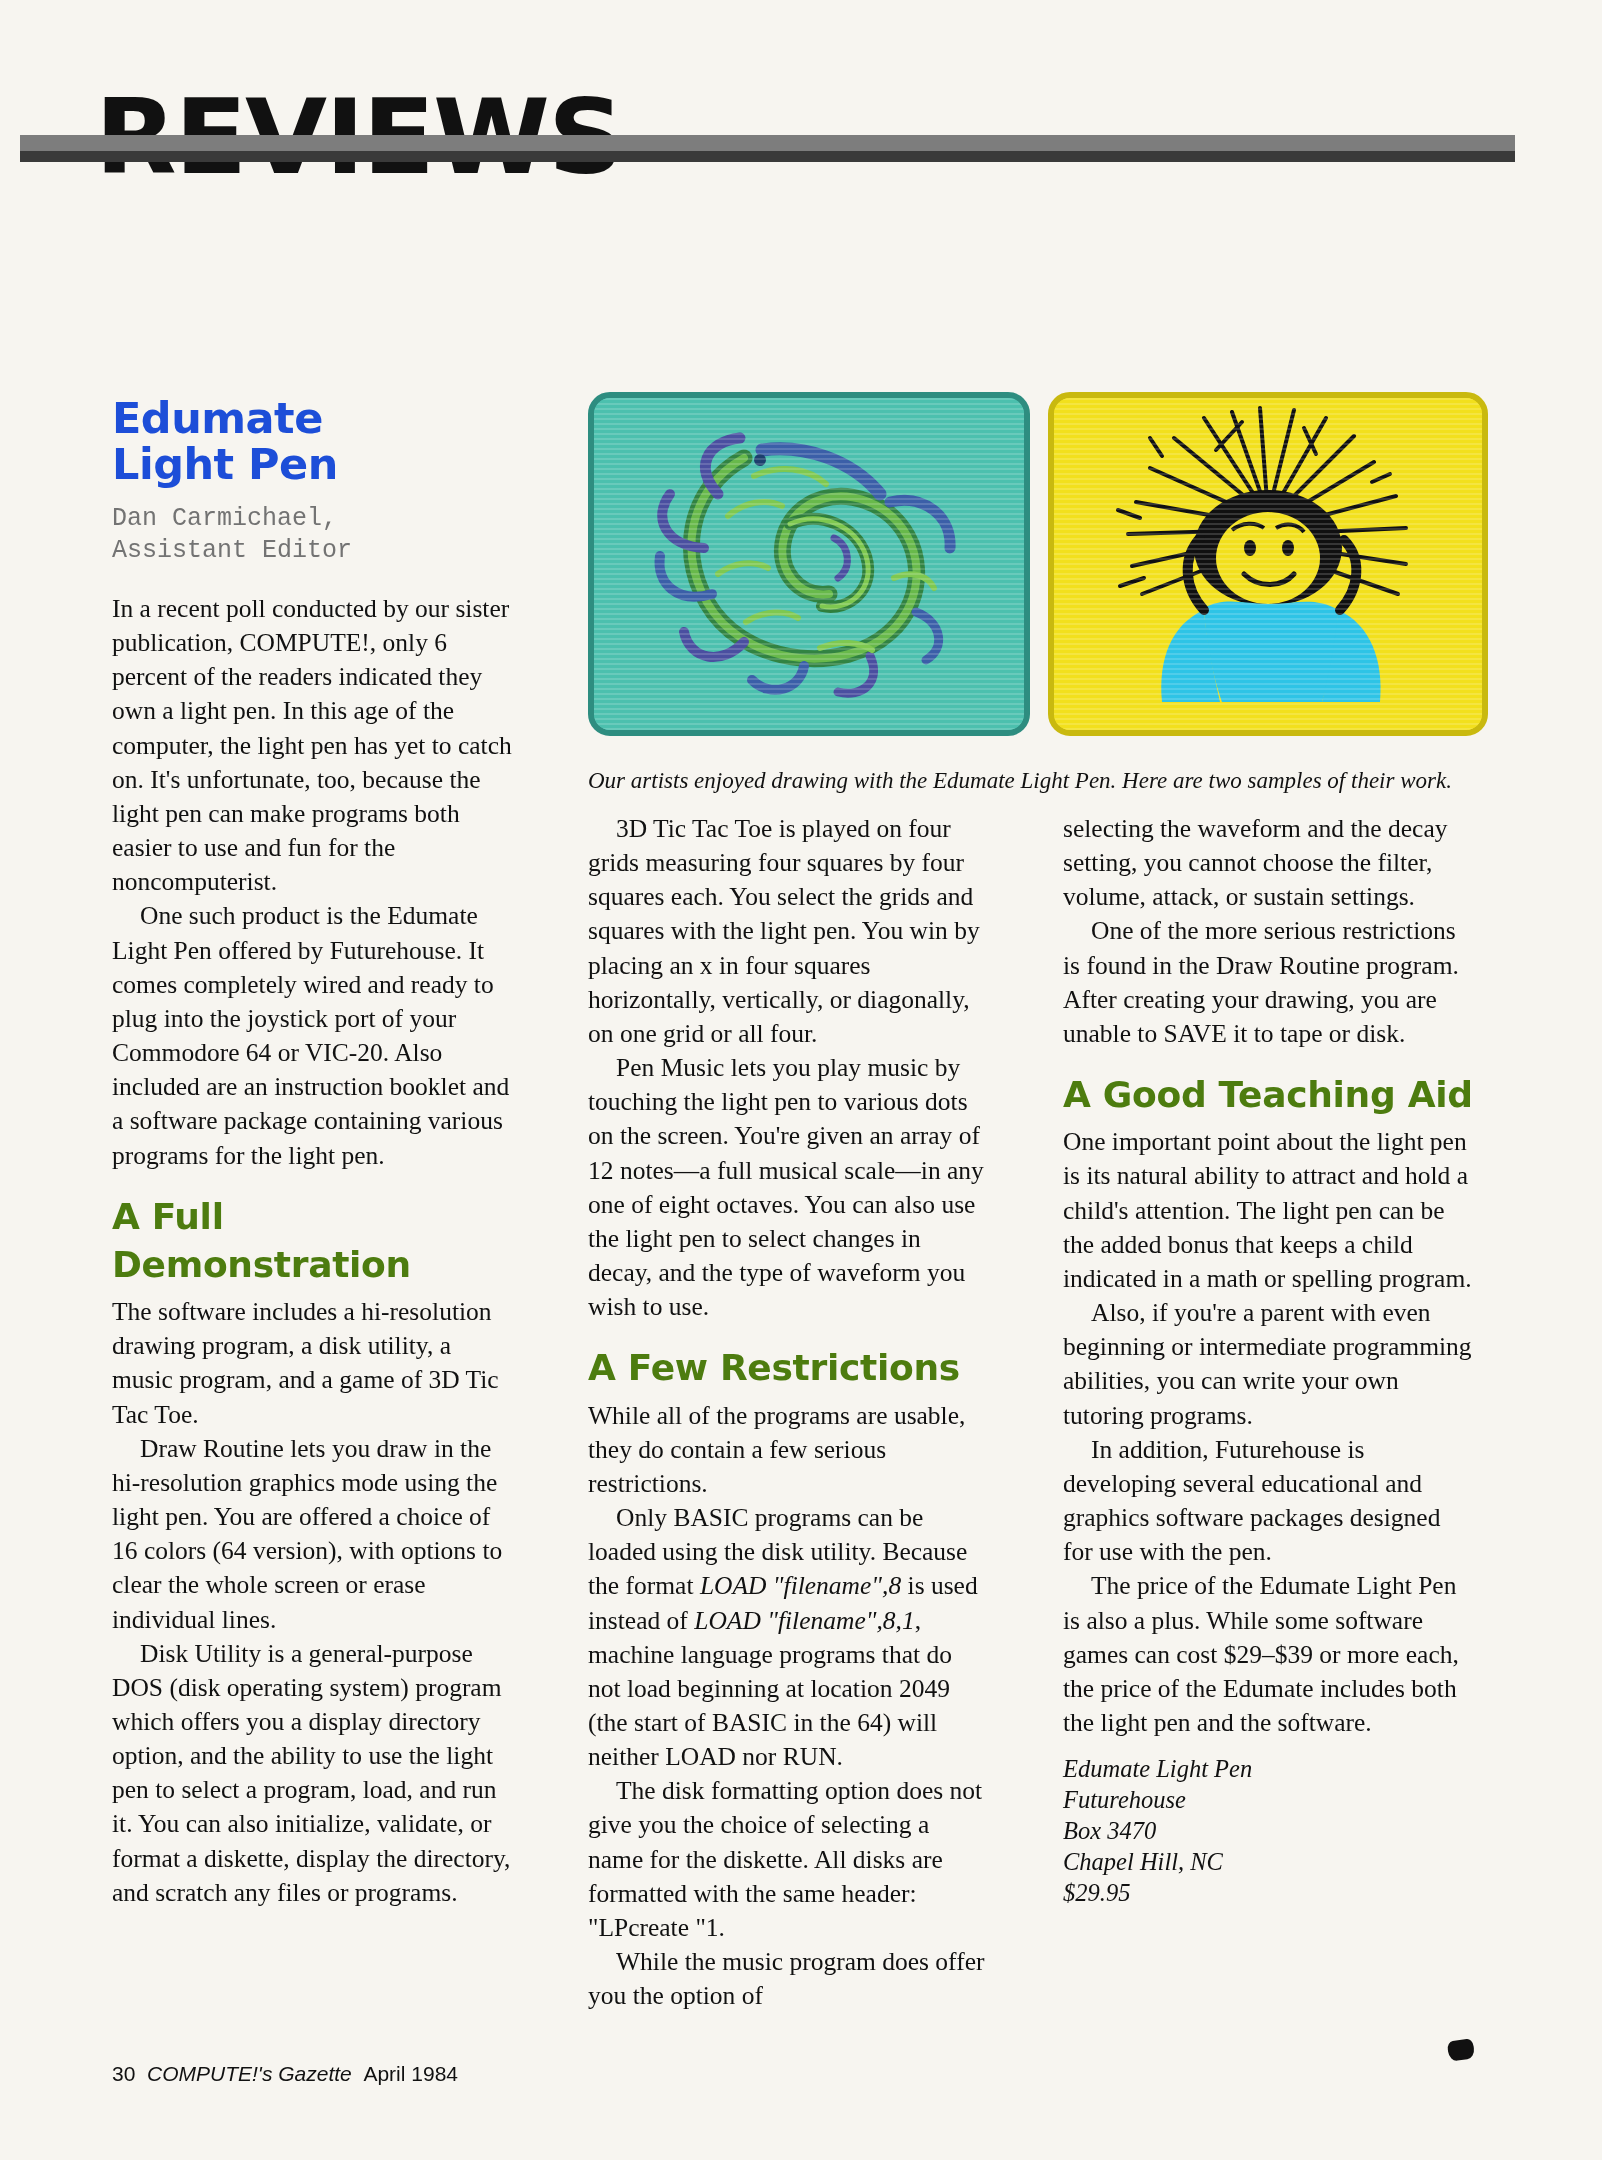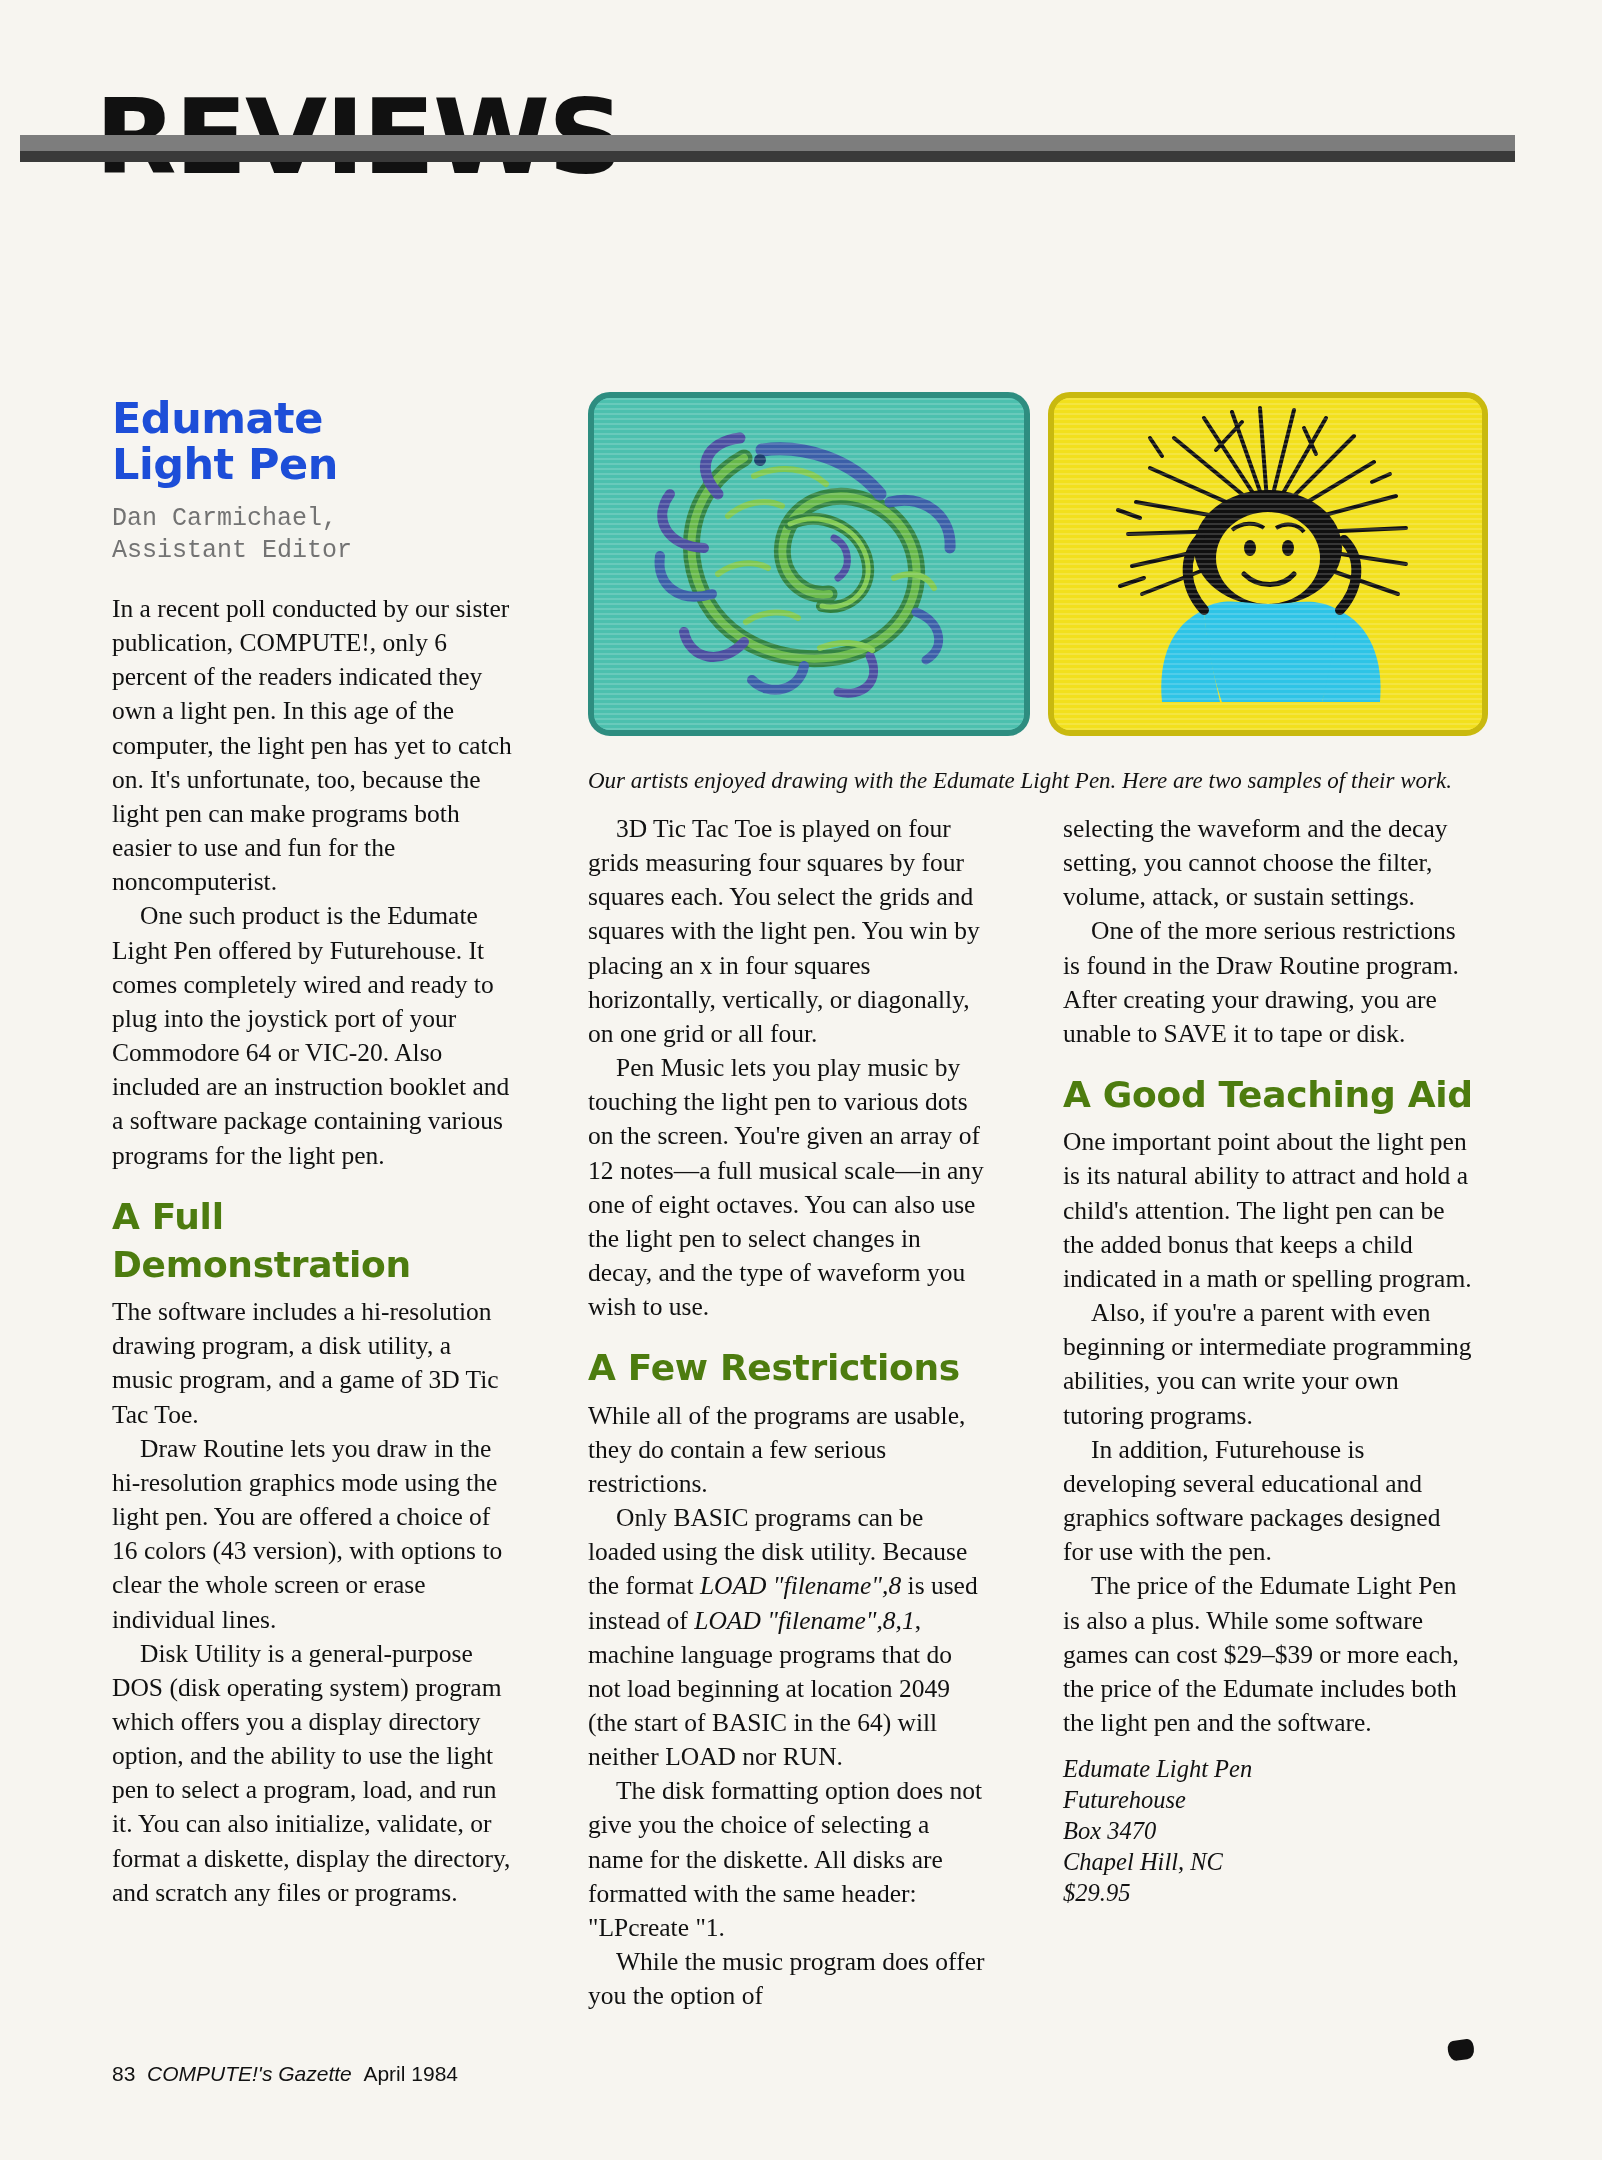--- a/index.html
+++ b/index.html
@@ -260,21 +260,21 @@
       <div>Light Pen</div>
     </div>
     <div class="byline">
       <div>Dan Carmichael,</div>
       <div>Assistant Editor</div>
     </div>
     <p class="noindent">In a recent poll conducted by our sister publication, COMPUTE!, only 6 percent of the readers indicated they own a light pen. In this age of the computer, the light pen has yet to catch on. It's unfortunate, too, because the light pen can make programs both easier to use and fun for the noncomputerist.</p>
     <p>One such product is the Edumate Light Pen offered by Futurehouse. It comes completely wired and ready to plug into the joystick port of your Commodore 64 or VIC-20. Also included are an instruction booklet and a software package containing various programs for the light pen.</p>
     <div class="subhead">A Full Demonstration</div>
     <p class="noindent">The software includes a hi-resolution drawing program, a disk utility, a music program, and a game of 3D Tic Tac Toe.</p>
-    <p>Draw Routine lets you draw in the hi-resolution graphics mode using the light pen. You are offered a choice of 16 colors (43 version), with options to clear the whole screen or erase individual lines.</p>
+    <p>Draw Routine lets you draw in the hi-resolution graphics mode using the light pen. You are offered a choice of 16 colors (64 version), with options to clear the whole screen or erase individual lines.</p>
     <p>Disk Utility is a general-purpose DOS (disk operating system) program which offers you a display directory option, and the ability to use the light pen to select a program, load, and run it. You can also initialize, validate, or format a diskette, display the directory, and scratch any files or programs.</p>
   </div>
 
   <div class="col col2">
     <p>3D Tic Tac Toe is played on four grids measuring four squares by four squares each. You select the grids and squares with the light pen. You win by placing an x in four squares horizontally, vertically, or diagonally, on one grid or all four.</p>
     <p>Pen Music lets you play music by touching the light pen to various dots on the screen. You're given an array of 12 notes—a full musical scale—in any one of eight octaves. You can also use the light pen to select changes in decay, and the type of waveform you wish to use.</p>
     <div class="subhead">A Few Restrictions</div>
     <p class="noindent">While all of the programs are usable, they do contain a few serious restrictions.</p>
     <p><span>Only BASIC programs can be loaded using the disk utility. Because the format </span><i>LOAD "filename",8</i><span> is used instead of </span><i>LOAD "filename",8,1</i><span>, machine language programs that do not load beginning at location 2049 (the start of BASIC in the 64) will neither LOAD nor RUN.</span></p>
     <p>The disk formatting option does not give you the choice of selecting a name for the diskette. All disks are formatted with the same header: "LPcreate          "1.</p>
@@ -294,16 +294,16 @@
       <div>Futurehouse</div>
       <div>Box 3470</div>
       <div>Chapel Hill, NC</div>
       <div>$29.95</div>
     </div>
   </div>
 
   <div class="endmark"></div>
 
   <div class="footer">
-    <span>83</span>&nbsp;&nbsp;<span class="mag">COMPUTE!'s Gazette</span>&nbsp;&nbsp;<span>April 1984</span>
+    <span>30</span>&nbsp;&nbsp;<span class="mag">COMPUTE!'s Gazette</span>&nbsp;&nbsp;<span>April 1984</span>
   </div>
 
 </div>
 
 </body></html>

